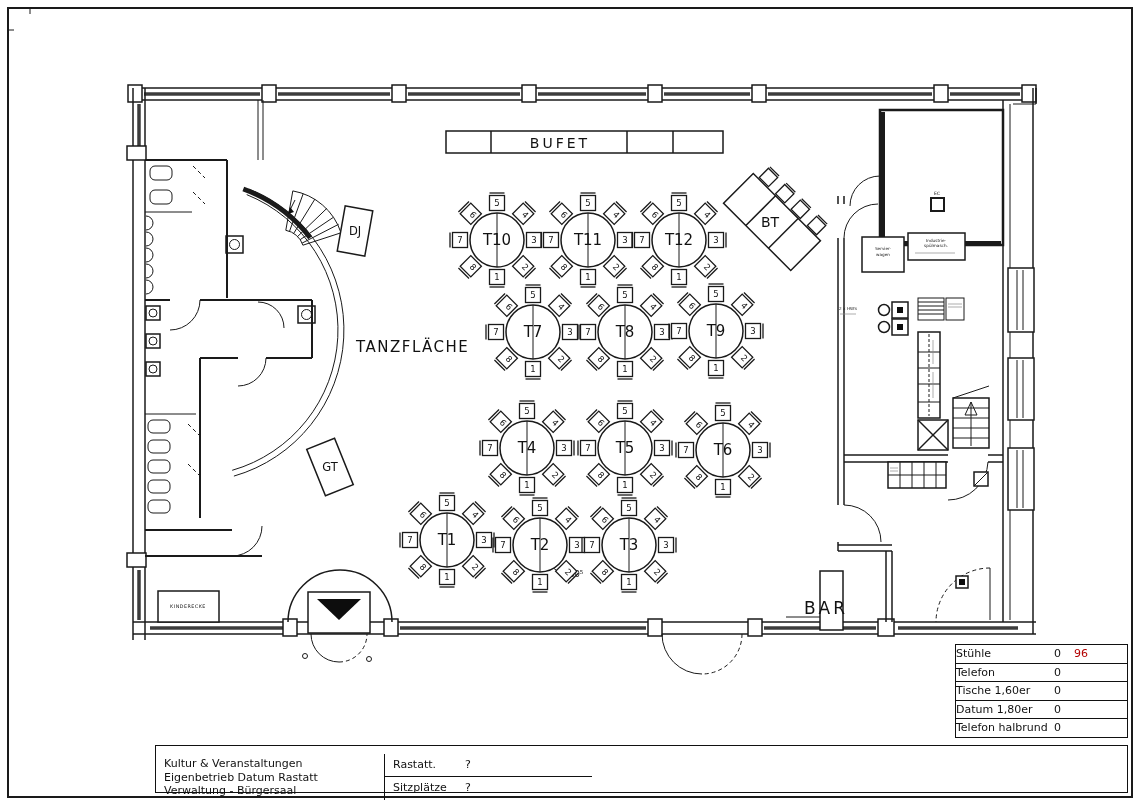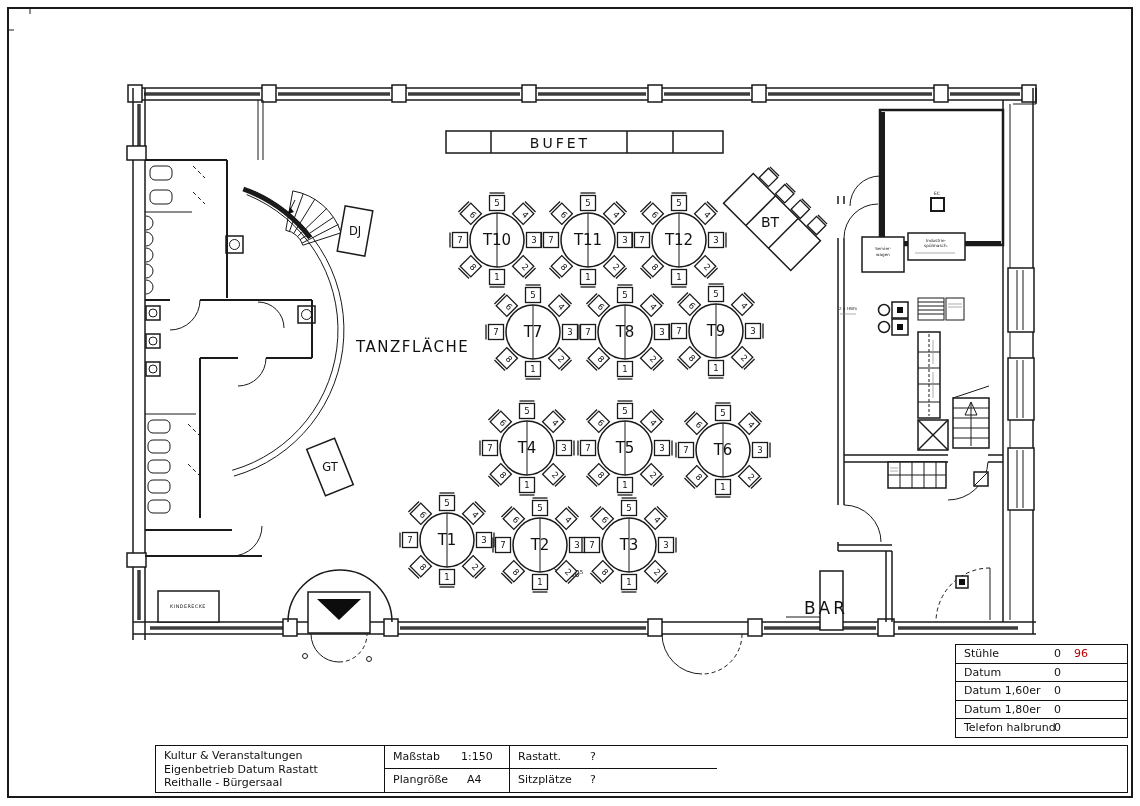--- a/index.html
+++ b/index.html
@@ -29,27 +29,27 @@
   .tbl-label{font-size:15px}
   .chair{fill:#fff;stroke:#1a1a1a;stroke-width:1.3}
   .chair-num{font-size:8.5px}
   .t-tiny{font-size:4.2px;fill:#222}
   .t-ec{font-size:4.5px}
   .t-kind{font-size:4.8px;letter-spacing:0.5px}
   .t-meas{font-size:8px}
   
   #legend{position:absolute;left:955px;top:646px;width:173px;}
   .lg-row{position:relative;height:18px;border:1.6px solid #111;margin-top:-1.6px;
-          font-size:11px;line-height:17px;padding-left:8px;background:#fff;}
+          font-size:11px;line-height:17px;background:#fff;}
   .lg-val{position:absolute;left:98px;top:0}
   .lg-extra{position:absolute;left:118px;top:0;color:#b30000}
   
   #titleblock{position:absolute;left:155px;top:745px;width:973px;height:48px;
               border:1.8px solid #111;box-sizing:border-box;display:flex;font-size:11px;background:#fff;}
-  .tb-col{border-right:1.8px solid #111;box-sizing:border-box;height:100%;}
+  .tb-col{border-right:1.8px solid #111;box-sizing:border-box;height:100%;margin-top:8px;}
   .tb-col:last-child{border-right:none}
   .tb-lines{padding:3px 0 0 8px;line-height:13.5px;}
   .tb-row{position:relative;height:50%;box-sizing:border-box;line-height:21px;padding-left:8px;}
   .tb-row.split{border-bottom:1.8px solid #111;}
   .tb-val{position:absolute;top:0}
 </style>
 </head>
 <body>
 <div class="sheet">
 
@@ -903,53 +903,43 @@
       </g>
 </svg>
 
 <div id="legend">
   <div class="lg-row">
     <span>Stühle</span>
     <span class="lg-val">0</span>
     <span class="lg-extra">96</span>
   </div>
   <div class="lg-row">
-    <span>Datum</span>
+    <span>Telefon</span>
     <span class="lg-val">0</span>
   </div>
   <div class="lg-row">
-    <span>Datum 1,60er</span>
+    <span>Tische 1,60er</span>
     <span class="lg-val">0</span>
   </div>
   <div class="lg-row">
     <span>Datum 1,80er</span>
     <span class="lg-val">0</span>
   </div>
   <div class="lg-row">
     <span>Telefon halbrund</span>
     <span class="lg-val">0</span>
   </div>
 </div>
 
 <div id="titleblock">
   <div class="tb-col" style="width:229px">
     <div class="tb-lines">
       <div>Kultur &amp; Veranstaltungen</div>
       <div>Eigenbetrieb Datum Rastatt</div>
-      <div>Reithalle - Bürgersaal</div>
-    </div>
-  </div>
-  <div class="tb-col" style="width:125px">
-    <div class="tb-row split">
-      <span>Maßstab</span>
-      <span class="tb-val" style="left:76px">1:150</span>
-    </div>
-    <div class="tb-row">
-      <span>Plangröße</span>
-      <span class="tb-val" style="left:82px">A4</span>
+      <div>Verwaltung - Bürgersaal</div>
     </div>
   </div>
   <div class="tb-col" style="width:207px">
     <div class="tb-row split">
       <span>Rastatt.</span>
       <span class="tb-val" style="left:80px">?</span>
     </div>
     <div class="tb-row">
       <span>Sitzplätze</span>
       <span class="tb-val" style="left:80px">?</span>

